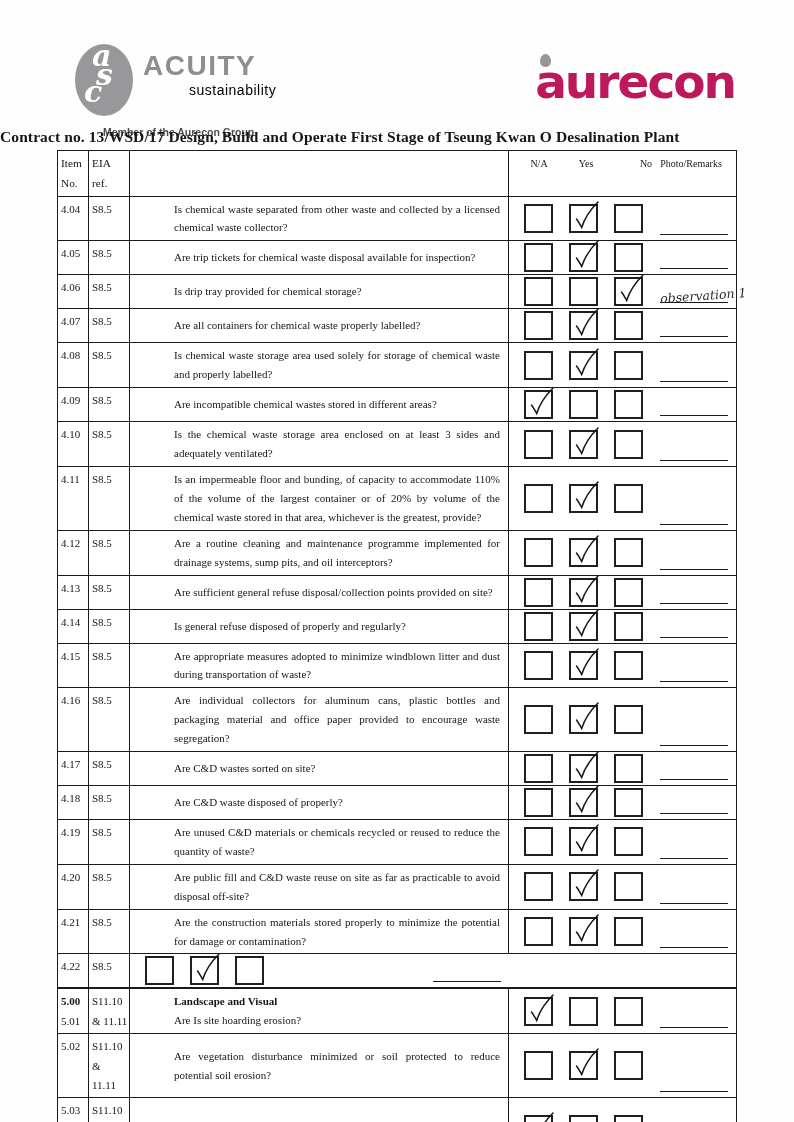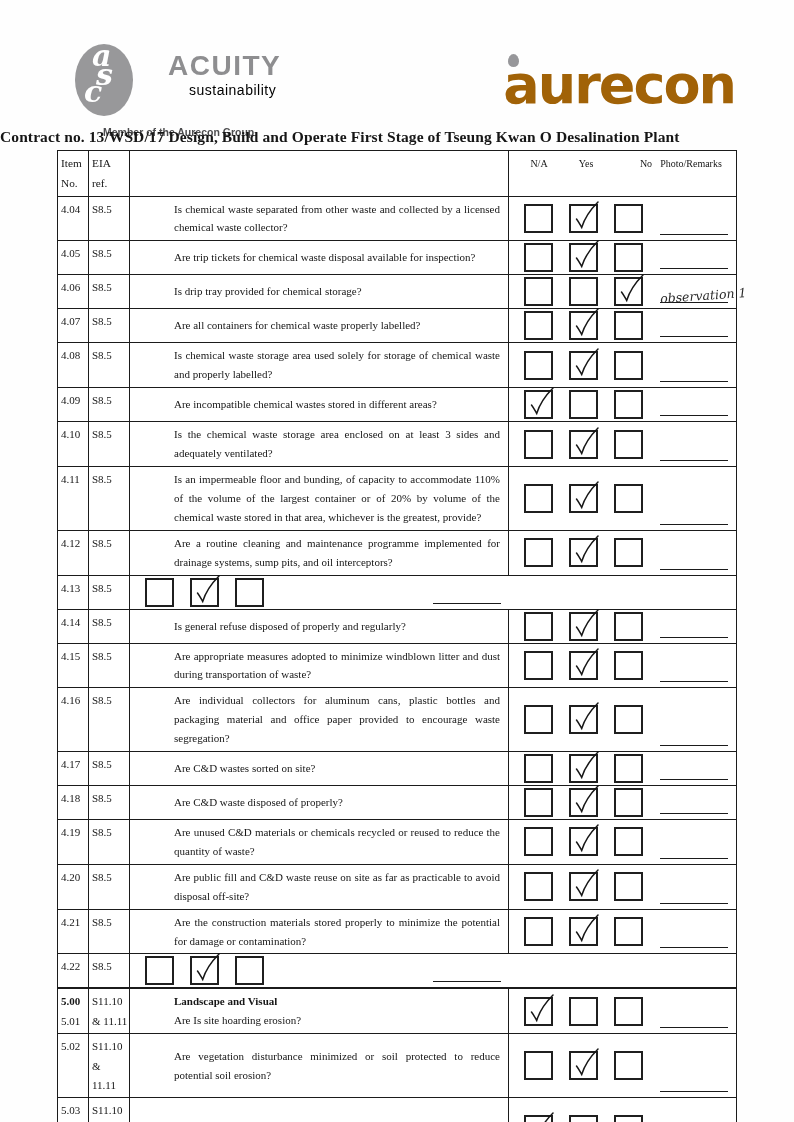--- a/index.html
+++ b/index.html
@@ -17,38 +17,38 @@
     position:relative; color:#fff; flex:0 0 auto;
     font-family:"DejaVu Serif", serif; font-style:italic; font-weight:bold; line-height:1;
   }
   .oval span { position:absolute; }
   .m-a { top:-3px; left:17px; font-size:30px; }
   .m-s { top:16px; left:21px; font-size:30px; }
   .m-c { top:33px; left:9px;  font-size:30px; }
   .acuity-text { margin-left:10px; padding-top:8px; }
   .acuity-name {
     font-family:"Liberation Sans", sans-serif; font-weight:bold; font-size:28px;
-    color:#8e8e90; letter-spacing:1.5px; line-height:1;margin-left:25px;
+    color:#8e8e90; letter-spacing:1.5px; line-height:1;
   }
   .acuity-sub {
     font-family:"Liberation Sans", sans-serif; font-size:14px; color:#000000;
     margin:2px 0 0 46px; letter-spacing:0.5px;
   }
   .member {
     font-family:"Liberation Sans", sans-serif; font-size:10.5px; font-weight:bold;
     color:#4c4c4e; margin:10px 0 0 28px;
   }
   .aurecon-block { position:relative; padding-top:14px; padding-right:4px; }
   .aurecon-dot {
     position:absolute; top:10px; left:5px; width:11px; height:13px;
     background:#97979a; border-radius:50% 50% 50% 50% / 58% 58% 42% 42%;
   }
   .aurecon-word {
-    font-family:"DejaVu Sans", sans-serif; font-weight:bold; font-size:54px;
-    color:#a16207; letter-spacing:-2px; line-height:1;
+    font-family:"DejaVu Sans", sans-serif; font-weight:bold; font-size:47px;
+    color:#be185d; letter-spacing:-2px; line-height:1;
   }
 
   
   .doc-title {
     position:absolute; top:128px; left:0; width:100%; text-align:left;
     font-weight:bold; font-size:15.5px; letter-spacing:0.1px;
   }
 
   
   .checklist { position:absolute; left:57px; top:150px; width:680px; border:1.6px solid #1b1b1b; box-sizing:border-box; background:#fff; }
@@ -313,20 +313,23 @@
       <span class="checkbox no"></span>
       <span class="remark-line">
         <span class="handwriting"></span>
       </span>
     </div>
   </div>
 
   <div class="row">
     <div class="cell item">4.13</div>
     <div class="cell eia">S8.5</div>
+    <div class="cell question">
+            <div>Are sufficient general refuse disposal/collection points provided on site?</div>
+          </div>
     <div class="cell answers">
       <span class="checkbox na"></span>
       <span class="checkbox yes">
               <svg class="tick" width="25" height="25" viewBox="0 0 25 25">
                 <path d="M5.5 13 C7.5 15.5 9.5 19.5 10.7 21.5 C13 14 19.5 3.5 27 -4" fill="none" stroke="#161616" stroke-width="1.5" stroke-linecap="round"></path>
               </svg>
             </span>
       <span class="checkbox no"></span>
       <span class="remark-line">
         <span class="handwriting"></span>

